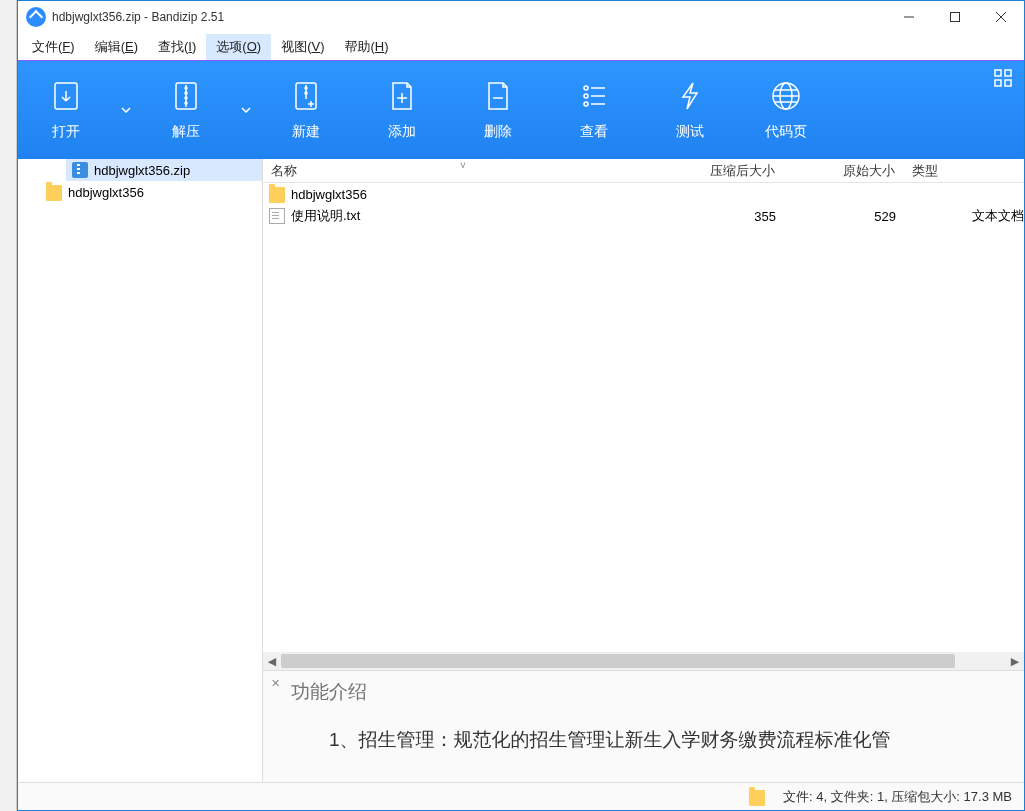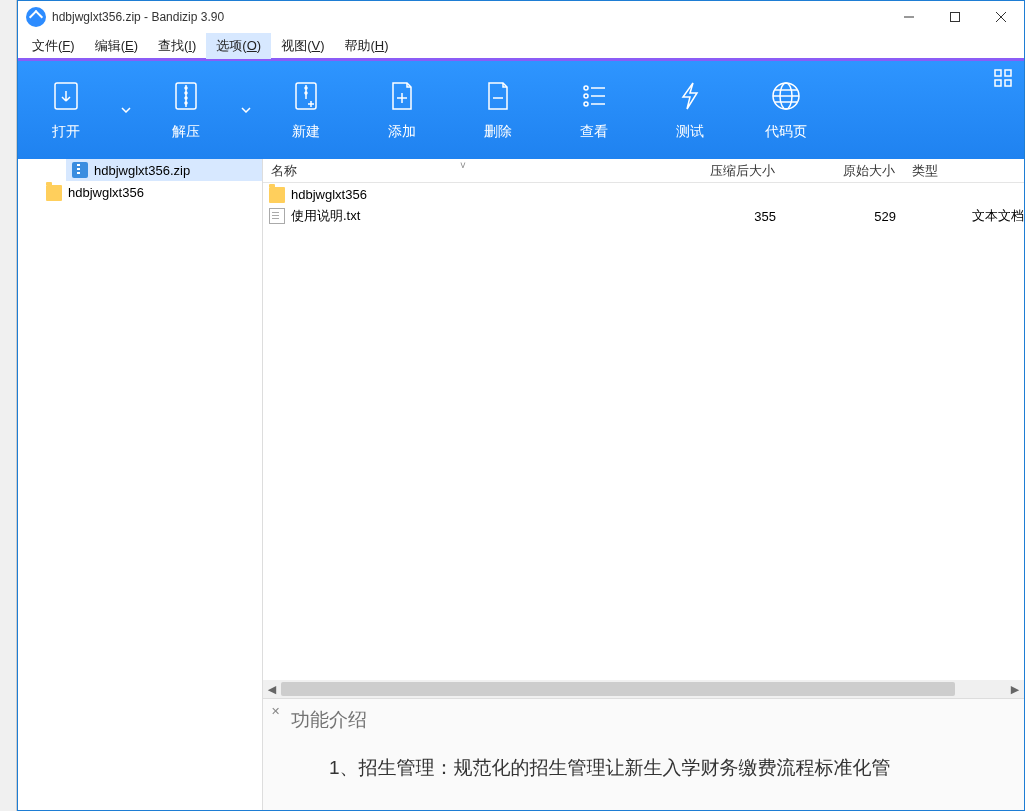--- a/index.html
+++ b/index.html
@@ -12,21 +12,21 @@
 
 .titlebar { height: 32px; display: flex; align-items: center; background: #fff; }
 .titlebar .app-icon { width: 20px; height: 20px; margin: 0 6px 0 8px; background: #2d8cff; border-radius: 50%; position: relative; }
 .titlebar .app-icon::after { content: ""; position: absolute; left: 5px; top: 5px; width: 8px; height: 8px; border: 2px solid #fff; border-right: none; border-bottom: none; transform: rotate(45deg); }
 .titlebar .title-text { font-size: 12px; color: #333; flex: 0 0 auto; }
 .titlebar .spacer { flex: 1; }
 .winbtn { width: 46px; height: 32px; display: flex; align-items: center; justify-content: center; color: #333; }
 .winbtn svg { width: 10px; height: 10px; stroke: #333; stroke-width: 1; fill: none; }
 
 
-.menubar { height: 28px; background: #fff; display: flex; align-items: center; padding: 0 4px; font-size: 13px; border-bottom: 3px solid #8b5cf6; }
+.menubar { height: 28px; background: #fff; display: flex; align-items: center; padding: 0 4px; font-size: 13px; border-bottom: 1px solid #8b5cf6; }
 .menubar .menu-item { padding: 4px 10px 4px 10px; color: #222; }
 .menubar .menu-item u { text-decoration: underline; }
 .menubar .menu-item.hover { background: #d7e8ff; }
 
 
 .toolbar { height: 98px; background: linear-gradient(180deg, #2e95ff 0%, #1f82f0 100%); display: flex; align-items: stretch; position: relative; }
 .tbtn { width: 96px; display: flex; flex-direction: column; align-items: center; justify-content: center; color: #fff; }
 .tbtn.narrow { width: 24px; align-items: center; justify-content: center; }
 .tbtn .ticon { width: 34px; height: 34px; margin-bottom: 10px; display: flex; align-items: center; justify-content: center; }
 .tbtn .tlabel { font-size: 14px; color: #fff; }
@@ -83,21 +83,21 @@
 </style>
 </head>
 <body>
 
 <div class="left-strip"></div>
 
 <div class="window">
 
   <div class="titlebar">
     <div class="app-icon"></div>
-    <div class="title-text">hdbjwglxt356.zip - Bandizip 3.90</div>
+    <div class="title-text">hdbjwglxt356.zip - Bandizip 2.51</div>
     <div class="spacer"></div>
     <div class="winbtn">
         <svg viewBox="0 0 10 10">
           <line x1="0" y1="5" x2="10" y2="5"></line>
         </svg>
       </div>
     <div class="winbtn">
         <svg viewBox="0 0 10 10">
           <rect x="0.5" y="0.5" width="9" height="9"></rect>
         </svg>
@@ -275,14 +275,19 @@
       </div>
 
       <div class="preview">
         <div class="close-x">✕</div>
         <div class="pv-title">功能介绍</div>
         <div class="pv-body">1、招生管理：规范化的招生管理让新生入学财务缴费流程标准化管</div>
       </div>
     </div>
   </div>
 
+  <div class="statusbar">
+    <div class="sicon ic-folder"></div>
+    <span style="width:12px"></span>
+    <span>文件: 4, 文件夹: 1, 压缩包大小: 17.3 MB</span>
+  </div>
 
 </div>
 
 </body></html>

